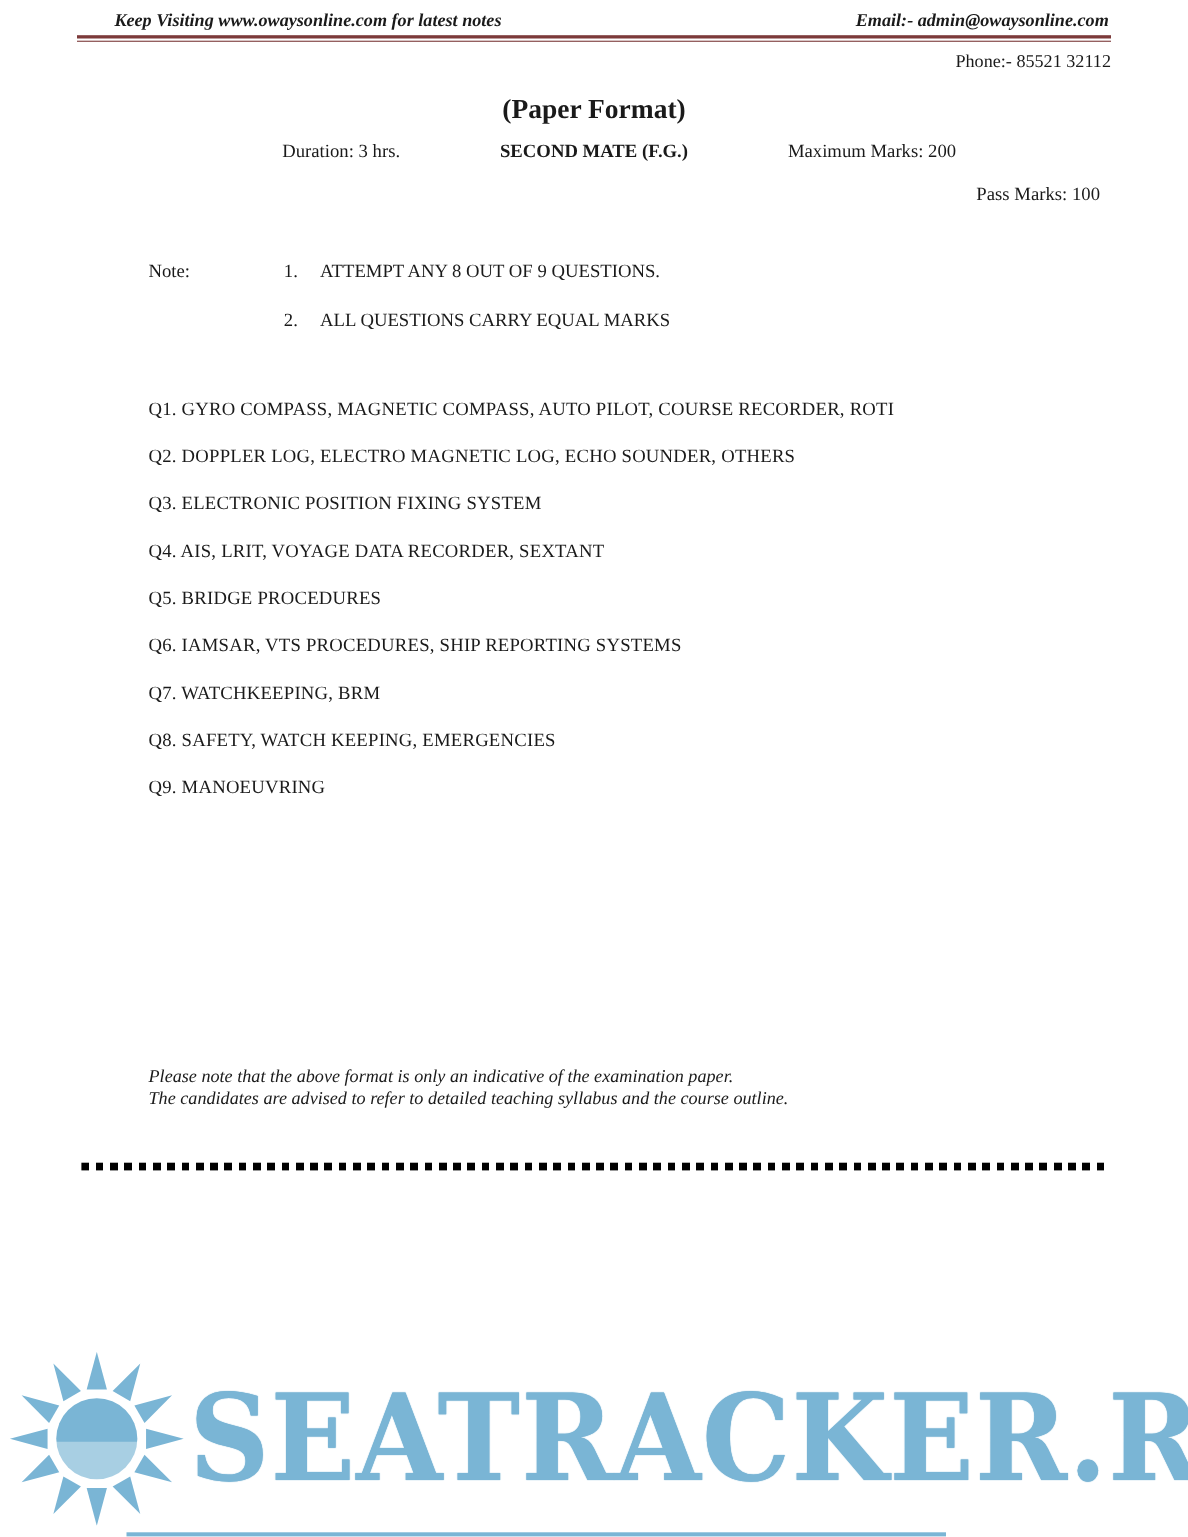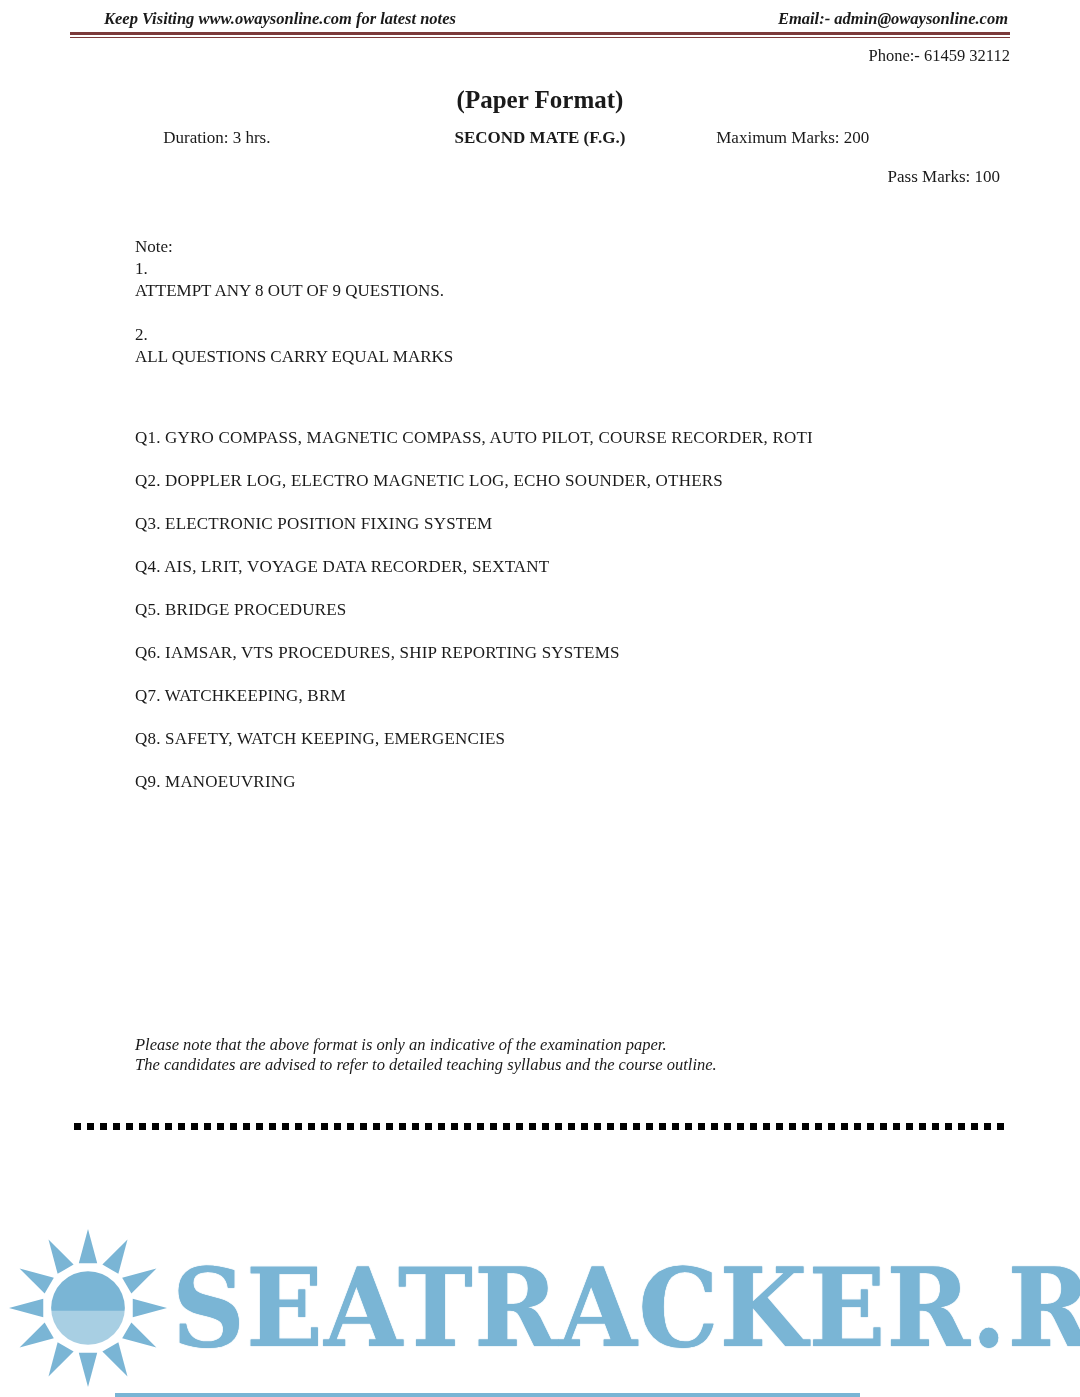--- a/index.html
+++ b/index.html
@@ -53,21 +53,21 @@
     font-weight: bold;
     line-height: 32px;
   }
   .meta-row {
     margin-top: 10px;
     display: flex;
     align-items: baseline;
     line-height: 24px;
     font-size: 17px;
   }
-  .meta-row .m-left { flex: 1; text-align: center; }
+  .meta-row .m-left { flex: 1; text-align: right; }
   .meta-row .m-center { flex: 1.2; text-align: center; font-weight: bold; }
   .meta-row .m-right { flex: 1; text-align: left; }
   .pass-marks {
     margin-top: 16px;
     text-align: right;
     font-size: 17px;
     line-height: 22px;
     padding-right: 10px;
   }
 
@@ -84,21 +84,20 @@
 
   
   .note-block {
     margin-top: 48px;
     margin-left: 65px;
     font-size: 17px;
   }
   .note-row {
     display: flex;
     line-height: 22px;
-    flex-direction: column;
   }
   .note-row + .note-row { margin-top: 22px; }
   .note-label { width: 123px; }
   .note-num { width: 33px; }
 
   
   .questions {
     margin-top: 60px;
     margin-left: 65px;
     font-size: 17px;
@@ -169,21 +168,21 @@
 
 <div class="page">
 
   <div class="topbar">
     <span class="hdr">Keep Visiting www.owaysonline.com for latest notes</span>
     <span class="hdr">Email:- admin@owaysonline.com</span>
   </div>
 
   <div class="double-rule"></div>
 
-  <div class="phone-line">Phone:- 61459 32112</div>
+  <div class="phone-line">Phone:- 85521 32112</div>
 
   <div class="paper-format">(Paper Format)</div>
 
   <div class="meta-row">
     <span class="m-left">Duration:  3 hrs.</span>
     <span class="m-center">SECOND MATE (F.G.)</span>
     <span class="m-right">Maximum Marks:  200</span>
   </div>
 
   <div class="pass-marks">Pass Marks:  100</div>

